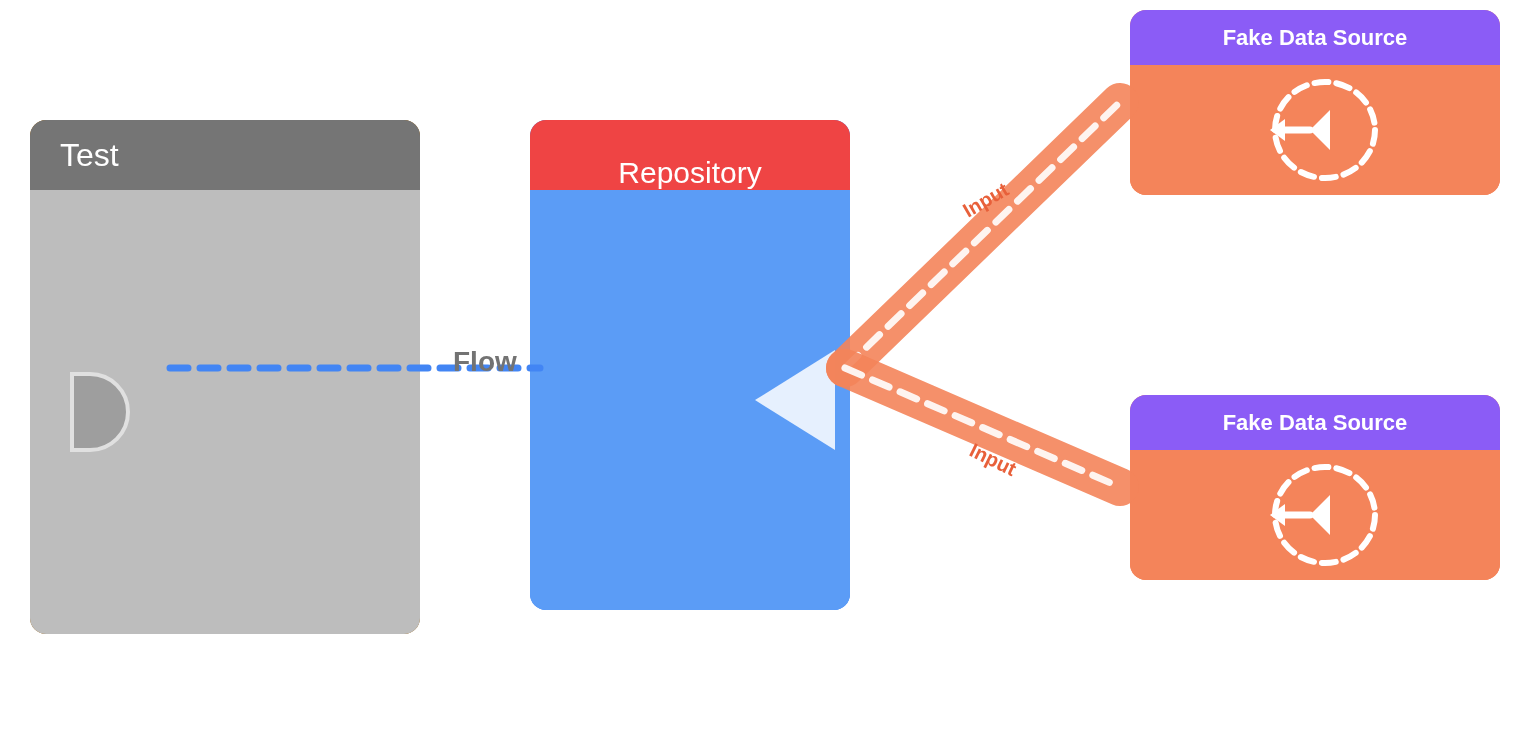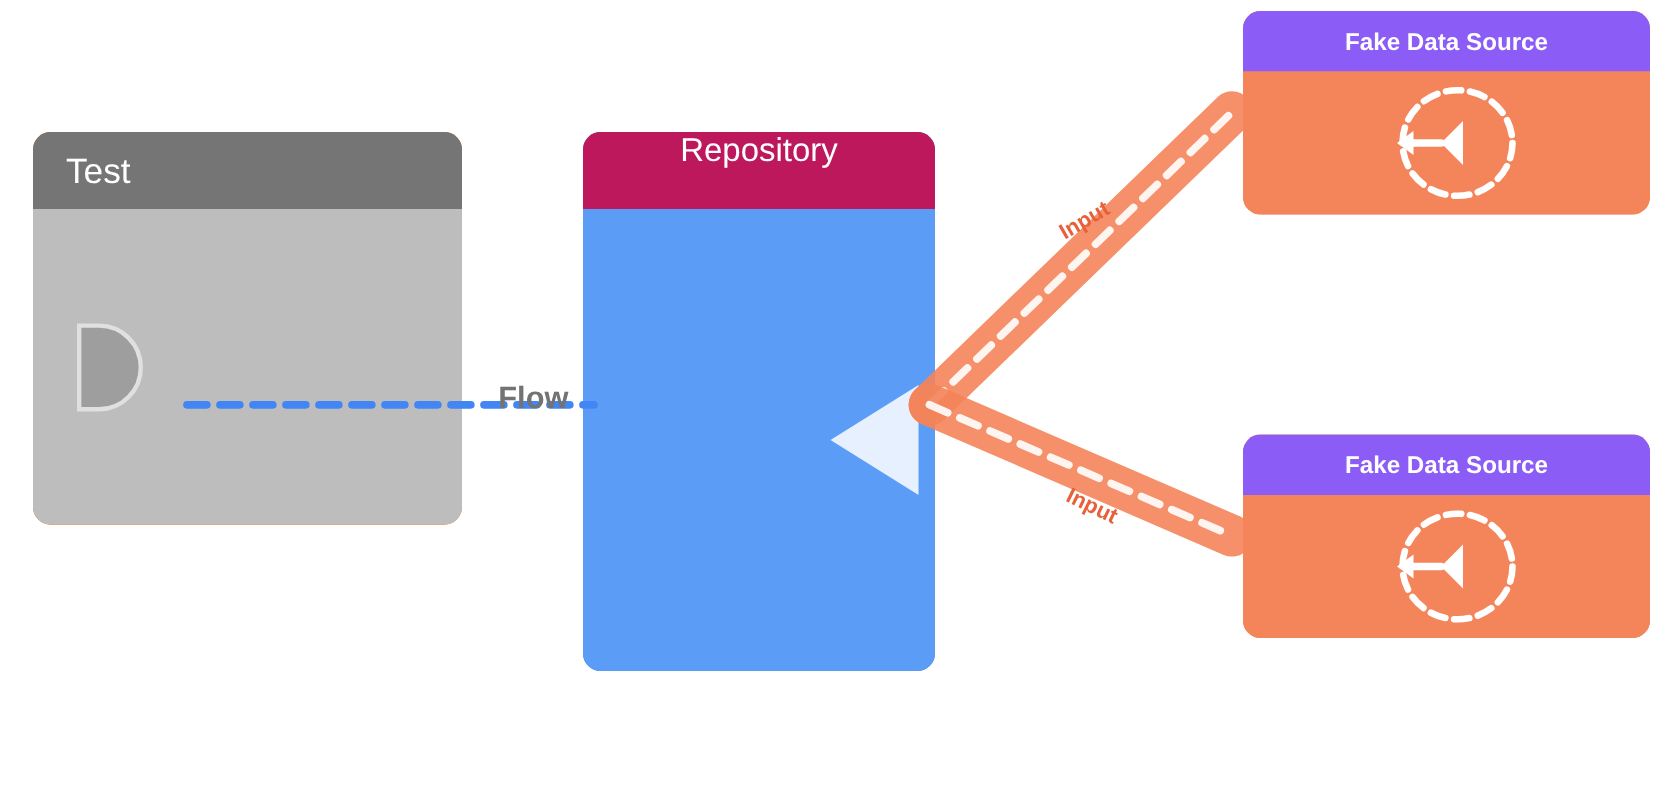--- a/index.html
+++ b/index.html
@@ -17,22 +17,22 @@
       position: relative;
       width: 1515px;
       height: 737px;
     }
     
     .test-block {
       position: absolute;
       left: 30px;
       top: 120px;
       width: 390px;
-      height: 357px;
-      background: #f97316;
+      height: 514px;
+      background: #a16207;
       border-radius: 16px;
       overflow: hidden;
     }
     .test-header {
       background: #757575;
       height: 70px;
       display: flex;
       align-items: center;
       padding-left: 30px;
     }
@@ -71,24 +71,24 @@
       position: absolute;
       left: 530px;
       top: 120px;
       width: 320px;
       height: 490px;
       background: #4285f4;
       border-radius: 16px;
       overflow: hidden;
     }
     .repo-header {
-      background: #be185d;
+      background: #ef4444;
       height: 70px;
       display: flex;
-      align-items: flex-start;
+      align-items: flex-end;
       justify-content: center;
     }
     .repo-header span {
       color: white;
       font-size: 30px;
       font-weight: 500;
     }
     .repo-body {
       height: calc(100% - 70px);
       background: #5b9cf6;

